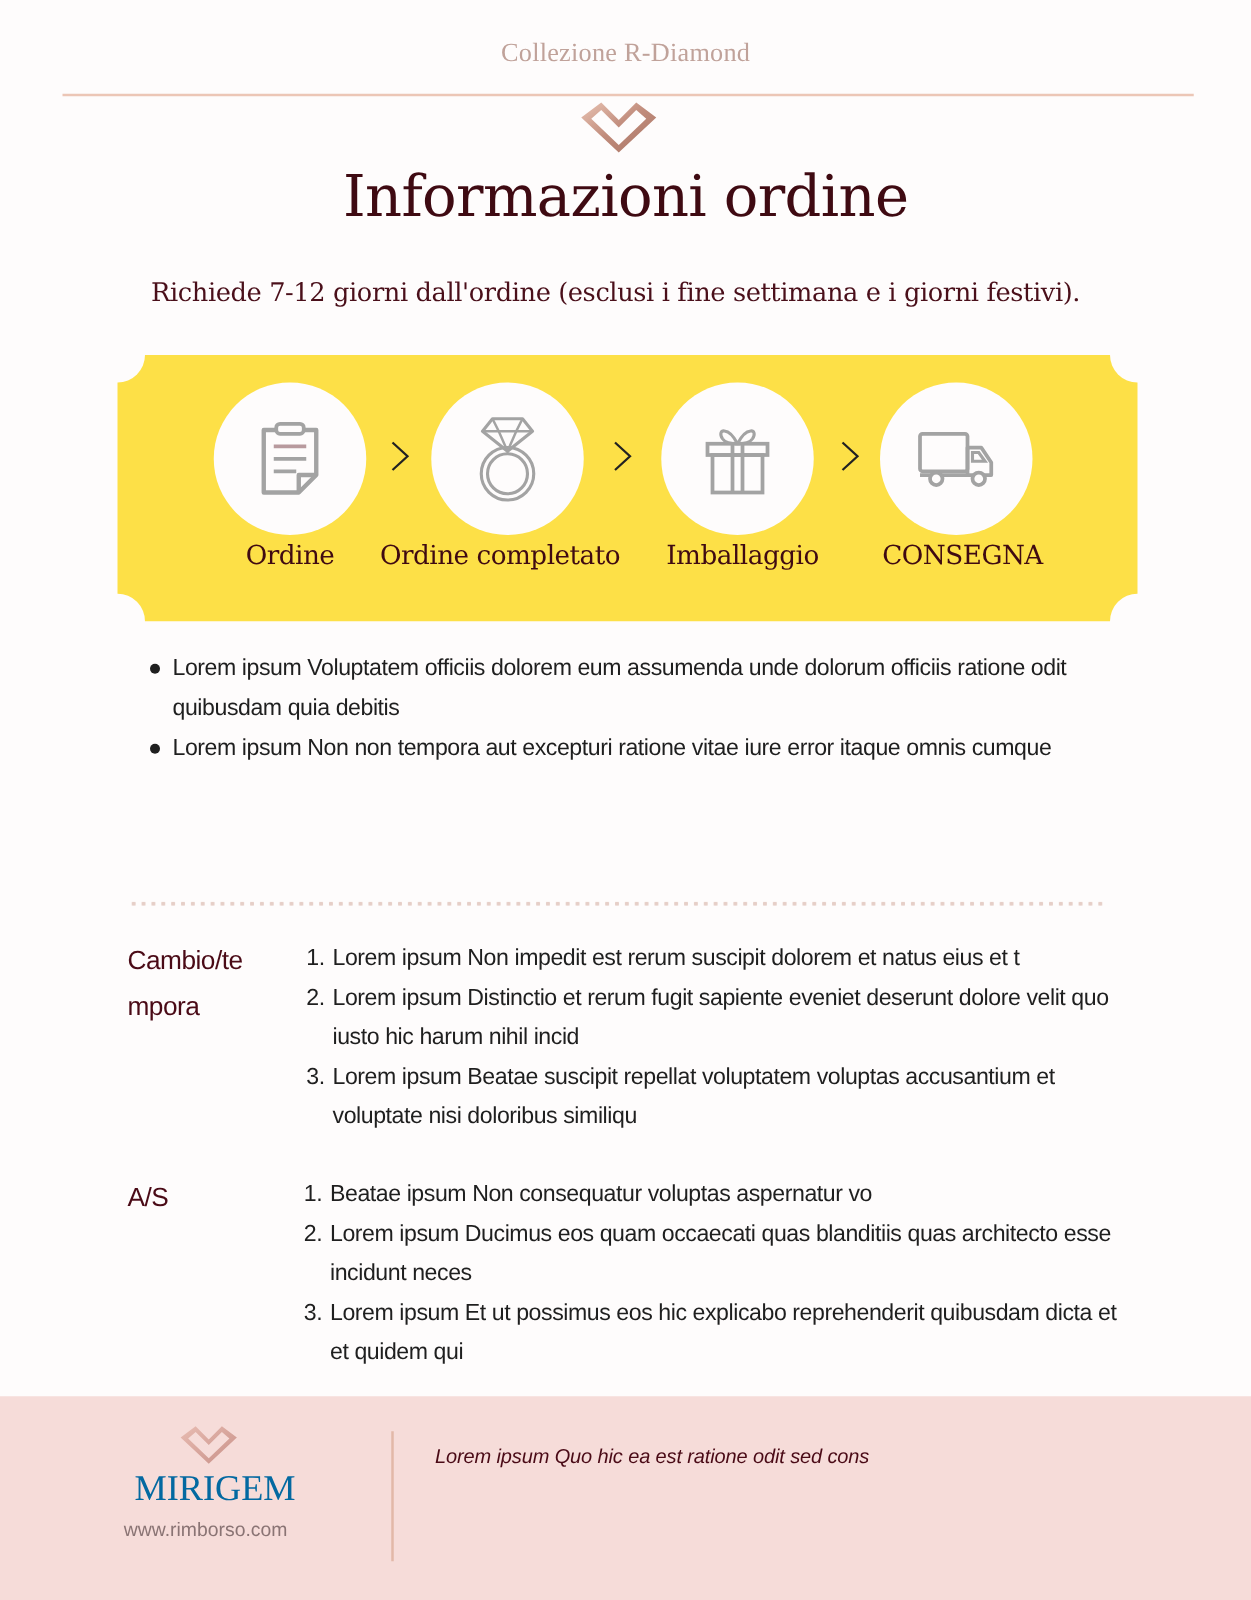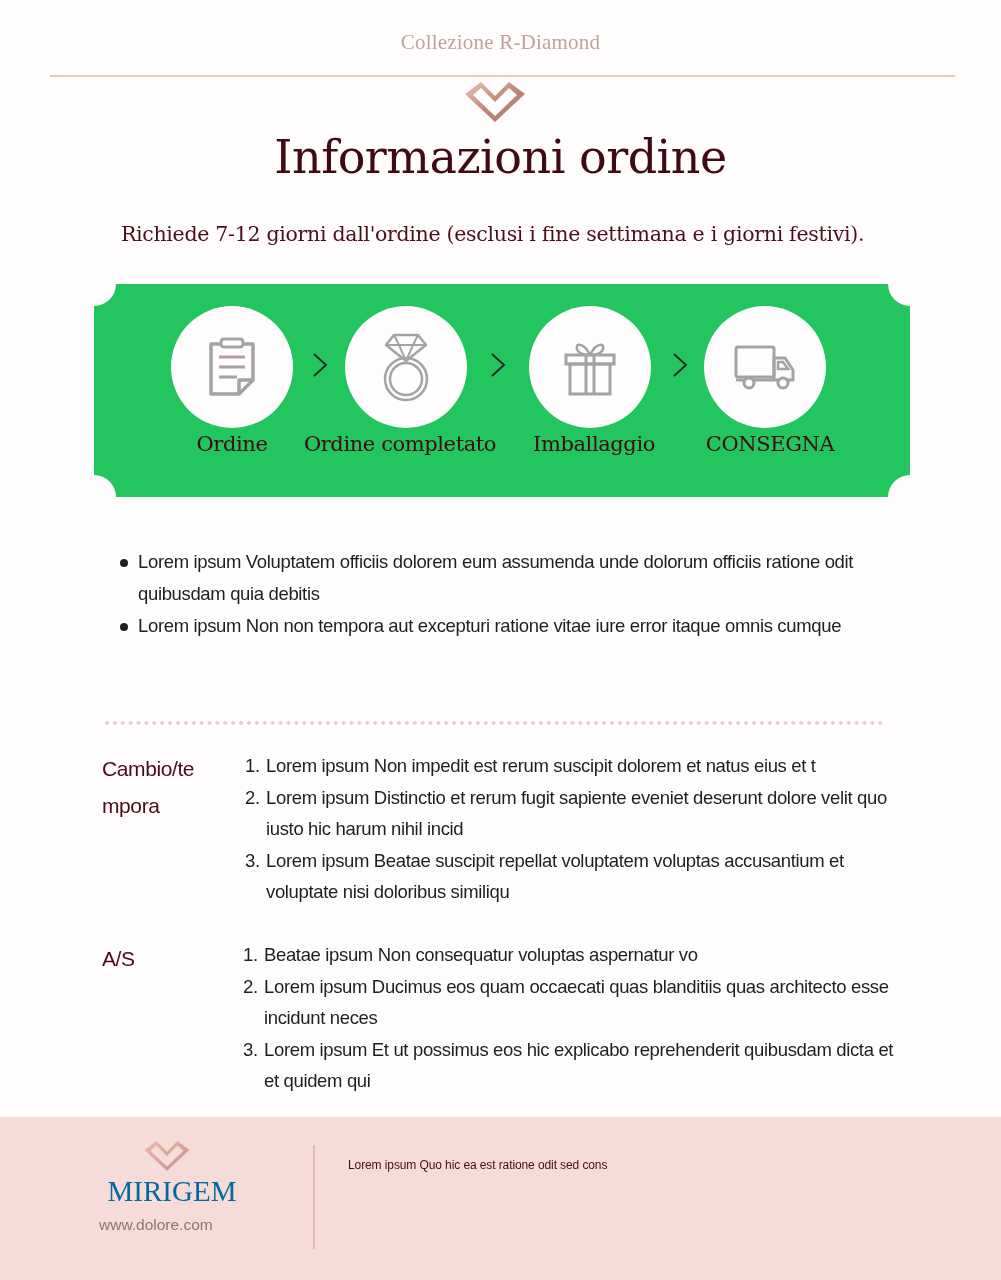--- a/index.html
+++ b/index.html
@@ -17,21 +17,21 @@
       position: absolute; top: 130px; left: 0; width: 1001px; text-align: center;
       font-family: "DejaVu Serif", serif; font-size: 46px; color: #3f0a12; letter-spacing: -0.5px;
     }
     .subtitle {
       position: absolute; top: 222px; left: 0; width: 985px; text-align: center;
       font-family: "DejaVu Serif", serif; font-size: 20.5px; color: #4a0f1a; letter-spacing: -0.3px;
     }
 
     .steps-panel {
       position: absolute; top: 284px; left: 94px; width: 816px; height: 213px;
-      background: #22c55e;
+      background: #fde047;
       border-radius: 0;
     }
     .notch { position: absolute; width: 44px; height: 44px; border-radius: 50%; background: #fefcfc; }
     .notch.tl { top: -22px; left: -22px; }
     .notch.bl { bottom: -22px; left: -22px; }
     .notch.tr { top: -22px; right: -22px; }
     .notch.br { bottom: -22px; right: -22px; }
 
     .step-circle {
       position: absolute; width: 122px; height: 122px; border-radius: 50%; background: #fefcfc;
@@ -43,21 +43,20 @@
       letter-spacing: -0.4px;
     }
     .step-arrow {
       position: absolute; top: 66px; width: 20px; height: 30px;
     }
 
     .bullets {
       position: absolute; top: 518px; left: 116px; width: 760px;
       font-size: 18.5px; line-height: 31.8px; color: #1f1f1f; list-style: none;
       letter-spacing: -0.35px;
-      margin-top: 28px;
     }
     .bullets li { position: relative; padding-left: 22px; }
     .bullets li::before {
       content: ""; position: absolute; left: 4px; top: 13px; width: 8px; height: 8px; border-radius: 50%; background: #1f1f1f;
     }
 
     .dotted {
       position: absolute; top: 720px; left: 103px; width: 780px; height: 6px;
       background-image: radial-gradient(circle, #e6cfc8 1.6px, transparent 1.8px);
       background-size: 7.9px 6px; background-repeat: repeat-x;
@@ -82,21 +81,21 @@
       position: absolute; top: 58px; left: 99px; width: 146px; text-align: center;
       font-family: "Liberation Serif", serif; font-size: 29px; color: #0369a1; letter-spacing: 0px;
     }
     .footer-url {
       position: absolute; top: 99px; left: 99px;
       font-size: 15.5px; color: #8a7474;
     }
     .footer-divider { position: absolute; top: 28px; left: 313px; width: 2px; height: 104px; background: #e2b8a8; }
     .footer-lines {
       position: absolute; top: 32px; left: 348px; list-style: none;
-      font-size: 12px; line-height: 33px; color: #4a0a16; letter-spacing: -0.1px;
+      font-size: 16px; line-height: 33px; color: #4a0a16; letter-spacing: -0.1px; font-style: italic;
     }
   </style>
 </head>
 <body>
 
 <div class="collection">Collezione R-Diamond</div>
 <div class="top-rule"></div>
 <svg class="top-diamond" viewBox="0 0 64 44">
   <defs>
     <linearGradient id="rg1" x1="0" y1="0" x2="1" y2="1">
@@ -199,18 +198,18 @@
   <svg class="footer-diamond" viewBox="0 0 64 44">
     <defs>
       <linearGradient id="rg2" x1="0" y1="0" x2="1" y2="1">
         <stop offset="0" stop-color="#e8bcb2"></stop>
         <stop offset="1" stop-color="#c89088"></stop>
       </linearGradient>
     </defs>
     <path d="M2 14 L18 2 L32 16 L46 2 L62 14 L32 42 Z M18 8 L10 15 L32 36 L54 15 L46 8 L32 22 Z" fill="url(#rg2)" fill-rule="evenodd"></path>
   </svg>
   <div class="footer-brand">MIRIGEM</div>
-  <div class="footer-url">www.dolore.com</div>
+  <div class="footer-url">www.rimborso.com</div>
   <div class="footer-divider"></div>
   <ul class="footer-lines">
     <li>Lorem ipsum Quo hic ea est ratione odit sed cons</li>
   </ul>
 </div>
 
 </body></html>

